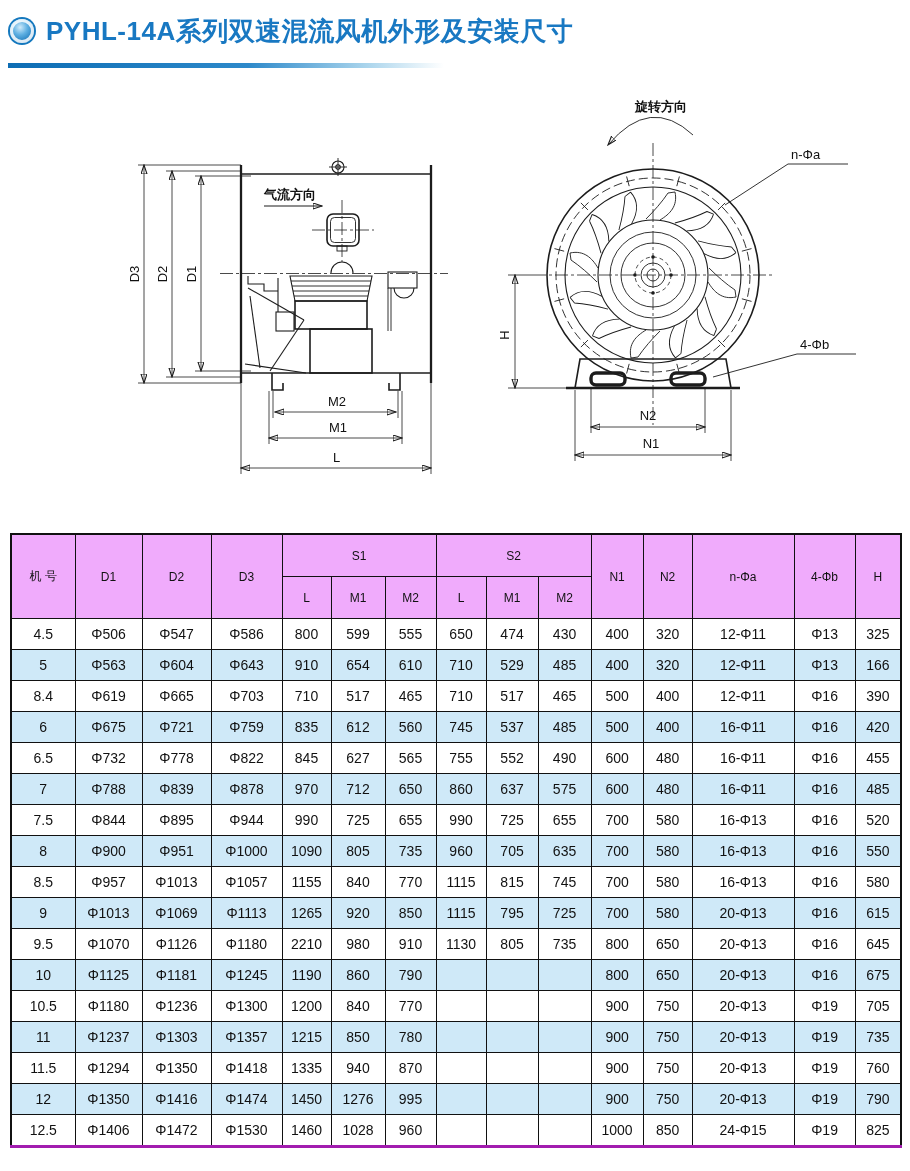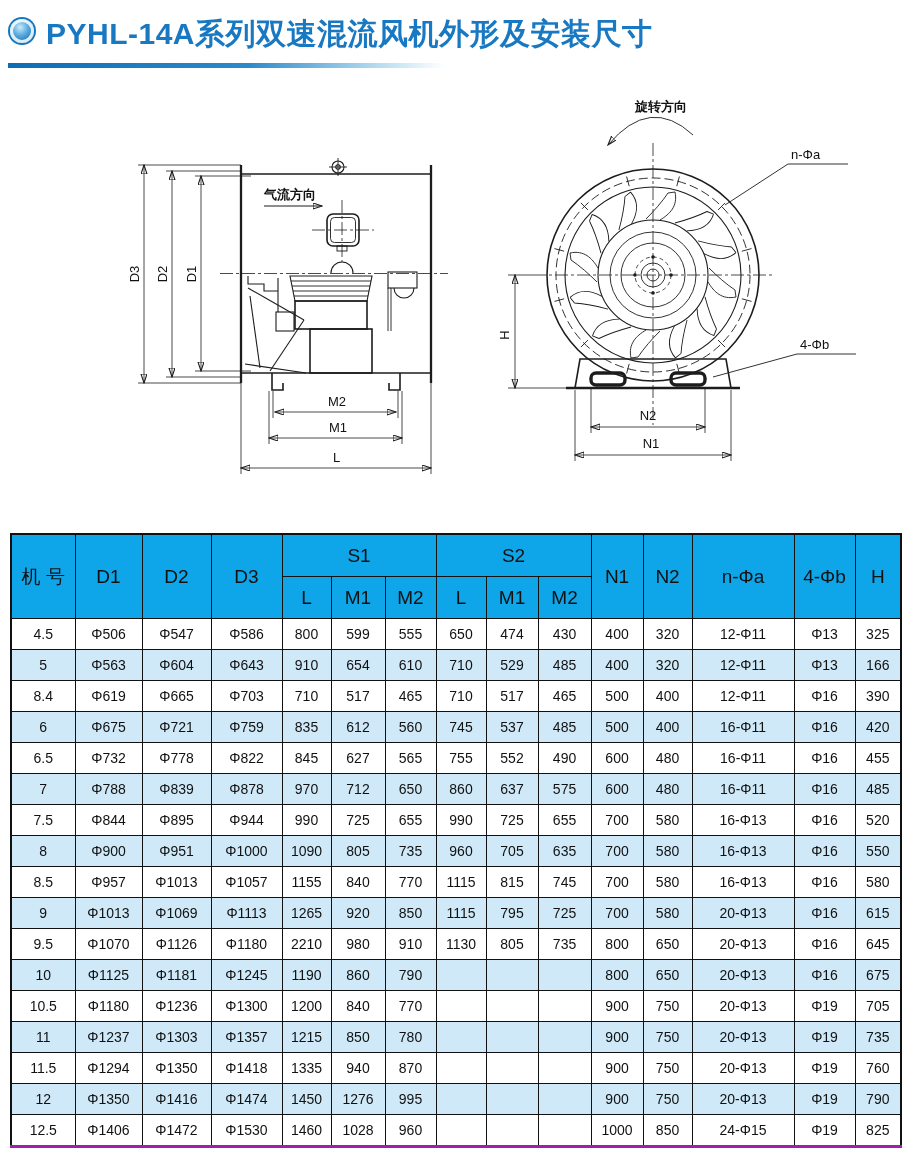--- a/index.html
+++ b/index.html
@@ -3,21 +3,21 @@
 <meta charset="utf-8">
 <style>
   html,body{margin:0;padding:0;background:#fff;}
   .page{position:relative;width:910px;height:1171px;background:#fff;overflow:hidden;
         font-family:"Liberation Sans",sans-serif;}
   
   .title-bar{position:absolute;left:8px;top:14px;width:894px;height:40px;}
   .title-icon{position:absolute;left:2px;top:5px;width:24px;height:24px;border-radius:50%;
       background:radial-gradient(circle at 42% 35%, #cfeafa 0%, #5fb0e2 35%, #0e6cb2 80%);
       box-shadow:0 0 0 2px #1478be, inset 0 0 0 3px rgba(255,255,255,.85);}
-  .page-title{position:absolute;left:38px;top:0;font-size:30px;font-weight:bold;color:#1878c2;
+  .page-title{position:absolute;left:38px;top:0;font-size:26px;font-weight:bold;color:#1878c2;
       letter-spacing:.5px;white-space:nowrap;}
   .title-underline{position:absolute;left:0px;top:49px;width:436px;height:5px;
       background:linear-gradient(to right,#0d6db4 0%,#2d89ca 55%,#a9d4ec 82%,rgba(255,255,255,0) 100%);}
   
   svg{position:absolute;overflow:visible;}
   .sv{left:108px;top:88px;}
   .fv{left:488px;top:83px;}
   svg path,svg line,svg rect,svg circle,svg polyline{fill:none;stroke:#1c1c1c;stroke-width:1.1;}
   .thick{stroke-width:2.3;}
   .med{stroke-width:1.6;}
@@ -30,21 +30,21 @@
   .ground{stroke-width:2.4;}
   .dot{fill:#1c1c1c;stroke:none;}
   svg text{fill:#111;stroke:none;font-family:"Liberation Sans",sans-serif;font-size:13px;}
   svg text.cjk{font-size:13px;font-weight:bold;}
   
   .tblwrap{position:absolute;left:10px;top:533px;width:892px;}
   table{width:100%;border-collapse:collapse;border:2px solid #111;table-layout:fixed;
         font-size:14px;color:#111;}
   th,td{border:1px solid #111;text-align:center;vertical-align:middle;padding:0;
         overflow:hidden;white-space:nowrap;}
-  thead th{background:#0ea5e9;font-weight:normal;height:41px;font-size:19px;}
+  thead th{background:#f0abfc;font-weight:normal;height:41px;font-size:12px;}
   tbody td{height:30px;background:#ffffff;}
   tr.band td{background:#cfe9f8;}
   tbody tr:last-child td{border-bottom:3px solid #a21caf;}
 </style>
 </head>
 <body>
 
 <div class="page">
 
   <div class="title-bar">

